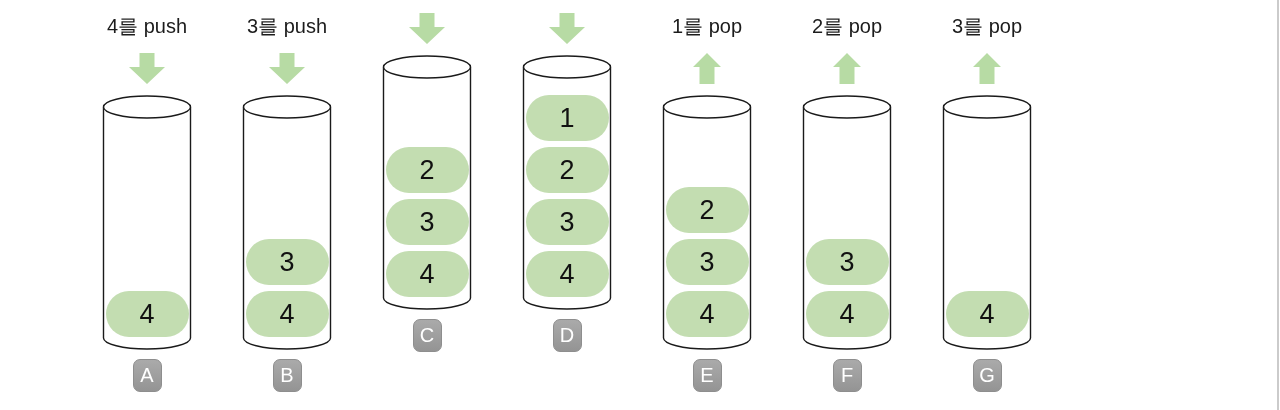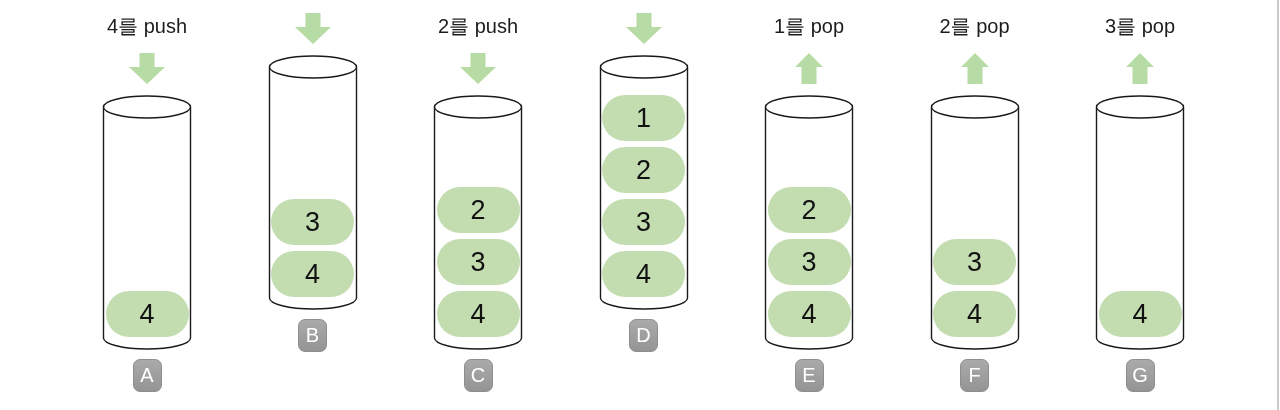--- a/index.html
+++ b/index.html
@@ -3,21 +3,21 @@
 <meta charset="utf-8">
 <style>
   html,body { margin:0; padding:0; background:#ffffff; }
   .canvas {
     position:relative; width:1280px; height:410px; background:#ffffff;
     overflow:hidden;
     font-family:"Liberation Sans","DejaVu Sans",sans-serif;
   }
   .row {
     position:absolute; top:0; left:0; right:0;
-    display:flex; justify-content:space-between;
+    display:flex; 
     padding:0 70px 0 77px; box-sizing:border-box;
   }
   .column { width:140px; display:flex; flex-direction:column; align-items:center; }
   .title {
     margin-top:13px; height:27px; line-height:27px;
     font-size:20px; color:#1c1c1c; white-space:nowrap;
   }
   .arrow { margin-top:13px; height:31px; display:flex; align-items:flex-start; justify-content:center; }
   .arrow svg polygon { fill:var(--arrow_green,#b7dba4); }
   .cylinder { position:relative; margin-top:10px; width:90px; height:256px; }
@@ -58,38 +58,38 @@
         <svg class="vessel" viewBox="0 0 90 256">
           <path d="M1.5 13 V244 A43.5 11 0 0 0 88.5 244 V13"></path>
           <ellipse cx="45" cy="13" rx="43.5" ry="11"></ellipse>
         </svg>
         <div class="pill slot-4">4</div>
       </div>
       <div class="chip">A</div>
     </div>
 
     <div class="column">
+      <div class="title">3를 push</div>
       <div class="arrow">
         <svg width="36" height="31" viewBox="0 0 36 31">
             <polygon points="10.5,0 25.5,0 25.5,14 36,14 18,31 0,14 10.5,14"></polygon>
           </svg>
       </div>
       <div class="cylinder">
         <svg class="vessel" viewBox="0 0 90 256">
           <path d="M1.5 13 V244 A43.5 11 0 0 0 88.5 244 V13"></path>
           <ellipse cx="45" cy="13" rx="43.5" ry="11"></ellipse>
         </svg>
         <div class="pill slot-3">3</div>
         <div class="pill slot-4">4</div>
       </div>
       <div class="chip">B</div>
     </div>
 
     <div class="column">
-      <div class="title">2를 push</div>
       <div class="arrow">
         <svg width="36" height="31" viewBox="0 0 36 31">
             <polygon points="10.5,0 25.5,0 25.5,14 36,14 18,31 0,14 10.5,14"></polygon>
           </svg>
       </div>
       <div class="cylinder">
         <svg class="vessel" viewBox="0 0 90 256">
           <path d="M1.5 13 V244 A43.5 11 0 0 0 88.5 244 V13"></path>
           <ellipse cx="45" cy="13" rx="43.5" ry="11"></ellipse>
         </svg>

